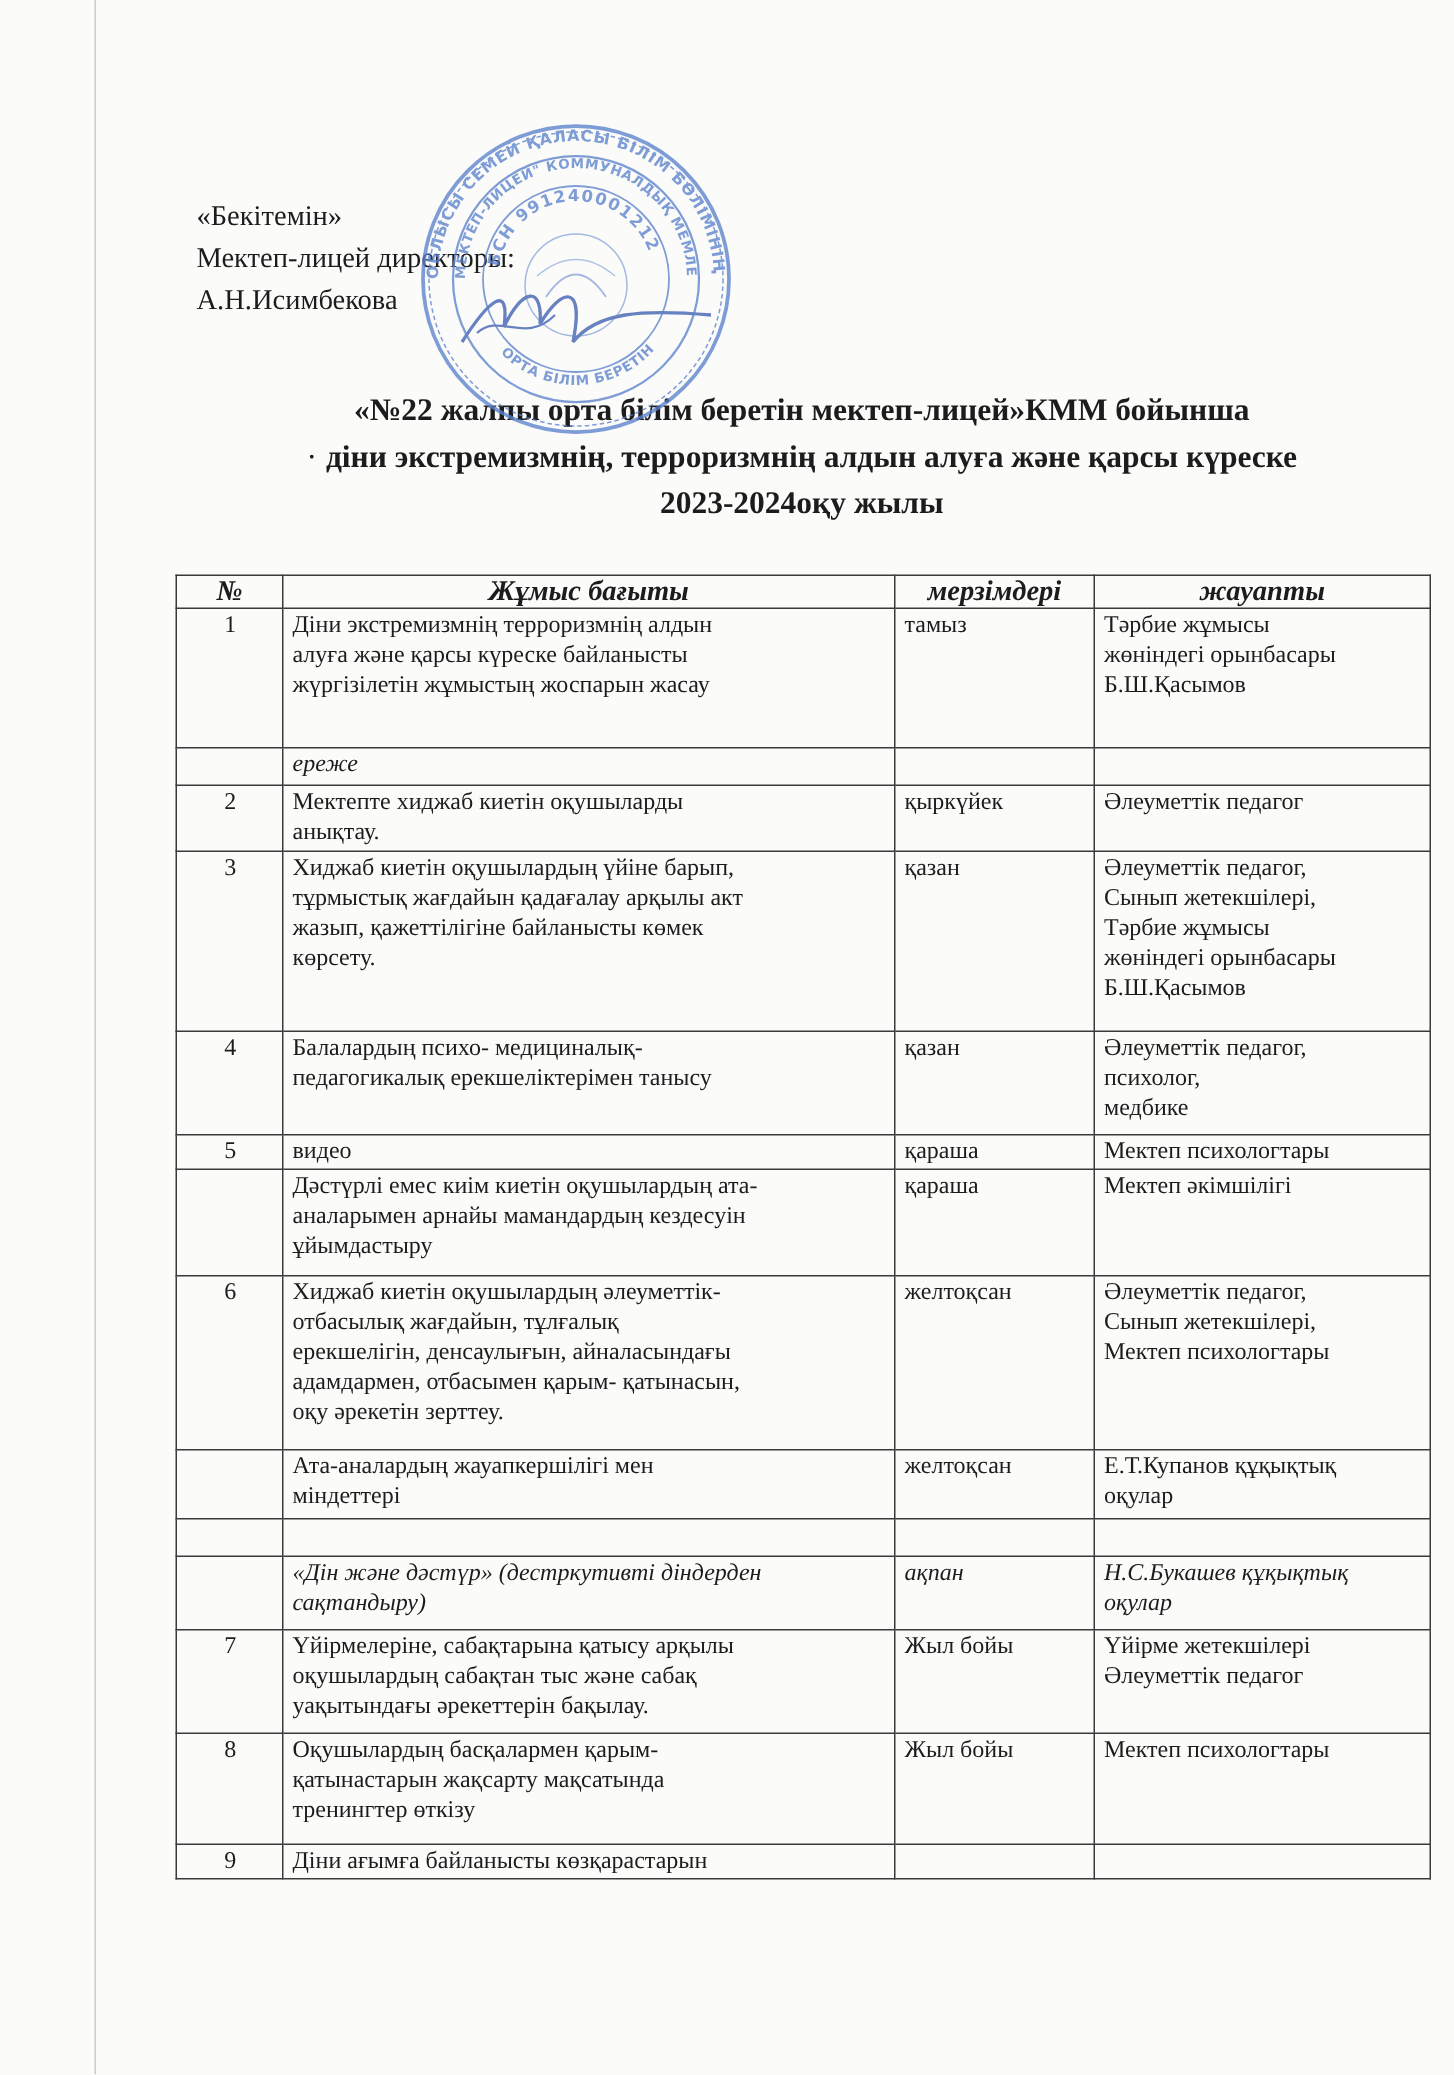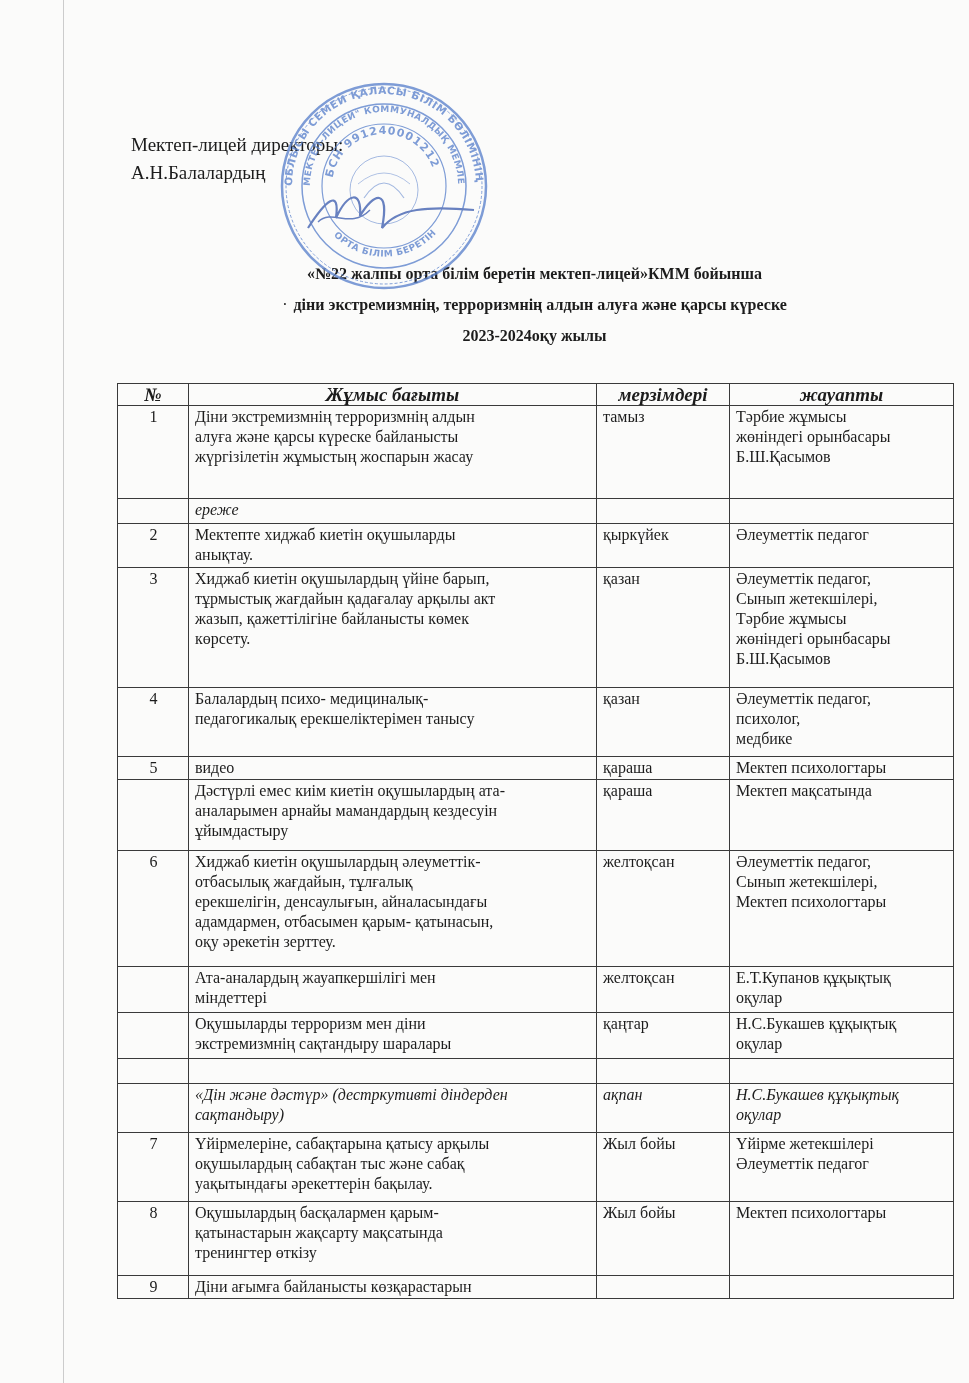--- a/index.html
+++ b/index.html
@@ -17,21 +17,21 @@
     position:absolute; left:131px; top:131px;
     font-size:19px; line-height:28px; z-index:2;
   }
   .approval div { white-space:nowrap; }
   .stamp {
     position:absolute; left:278px; top:80px; width:212px; height:212px;
     z-index:3; opacity:0.78; pointer-events:none;
   }
   .title-block {
     position:absolute; left:117px; top:258px; width:835px;
-    text-align:center; font-weight:bold; font-size:16px; line-height:31px;
+    text-align:center; font-weight:bold; font-size:21px; line-height:31px;
     z-index:1;
   }
   .title-block .dot { font-weight:normal; margin-right:6px; }
   table.plan {
     position:absolute; left:117px; top:383px; width:836px;
     border-collapse:collapse; table-layout:fixed;
     font-size:16px; line-height:20px;
   }
   table.plan col.c-num { width:71px; }
   table.plan col.c-work { width:408px; }
@@ -49,22 +49,23 @@
   td.vmid { vertical-align:middle; }
   td.just { text-align:justify; text-align-last:left; }
   .line { display:block; }
 </style>
 </head>
 <body>
 
 <div class="scan-line"></div>
 
 <div class="approval">
+  <div>«Бекітемін»</div>
   <div>Мектеп-лицей директоры:</div>
-  <div>А.Н.Балалардың</div>
+  <div>А.Н.Исимбекова</div>
 </div>
 
 <svg class="stamp" viewBox="0 0 212 212">
   <defs>
     <path id="outerArc" d="M 106 106 m -92 0 a 92 92 0 1 1 184 0 a 92 92 0 1 1 -184 0"></path>
     <path id="innerArc" d="M 106 106 m -74 0 a 74 74 0 1 1 148 0"></path>
     <path id="binArc" d="M 106 106 m -52 0 a 52 52 0 1 1 104 0"></path>
     <path id="bottomArc" d="M 40 130 a 70 70 0 0 0 132 0"></path>
   </defs>
   <g fill="none" stroke="#5b82cc">
@@ -183,21 +184,21 @@
       </tr>
       <tr style="height: 71px;">
         <td class="num"></td>
         <td>
           <span class="line">Дәстүрлі емес киім киетін оқушылардың ата-</span>
           <span class="line">аналарымен арнайы мамандардың кездесуін</span>
           <span class="line">ұйымдастыру</span>
         </td>
         <td class="date">қараша</td>
         <td class="">
-          <span class="line">Мектеп мақсатында</span>
+          <span class="line">Мектеп әкімшілігі</span>
         </td>
       </tr>
       <tr style="height: 116px;">
         <td class="num">6</td>
         <td>
           <span class="line">Хиджаб киетін  оқушылардың  әлеуметтік-</span>
           <span class="line">отбасылық  жағдайын,  тұлғалық</span>
           <span class="line">ерекшелігін, денсаулығын, айналасындағы</span>
           <span class="line">адамдармен, отбасымен  қарым- қатынасын,</span>
           <span class="line">оқу әрекетін зерттеу.</span>
@@ -214,32 +215,20 @@
         <td>
           <span class="line">Ата-аналардың жауапкершілігі мен</span>
           <span class="line">міндеттері</span>
         </td>
         <td class="date">желтоқсан</td>
         <td class="">
           <span class="line">Е.Т.Купанов құқықтық</span>
           <span class="line">оқулар</span>
         </td>
       </tr>
-      <tr style="height: 46px;">
-        <td class="num"></td>
-        <td>
-          <span class="line">Оқушыларды терроризм мен діни</span>
-          <span class="line">экстремизмнің сақтандыру шаралары</span>
-        </td>
-        <td class="date">қаңтар</td>
-        <td class="">
-          <span class="line">Н.С.Букашев құқықтық</span>
-          <span class="line">оқулар</span>
-        </td>
-      </tr>
       <tr style="height: 25px;">
         <td class="num"></td>
         <td></td>
         <td class="date"></td>
         <td class=""></td>
       </tr>
       <tr style="height: 49px; font-style: italic;">
         <td class="num"></td>
         <td>
           <span class="line">«Дін және дәстүр» (дестркутивті діндерден</span>

